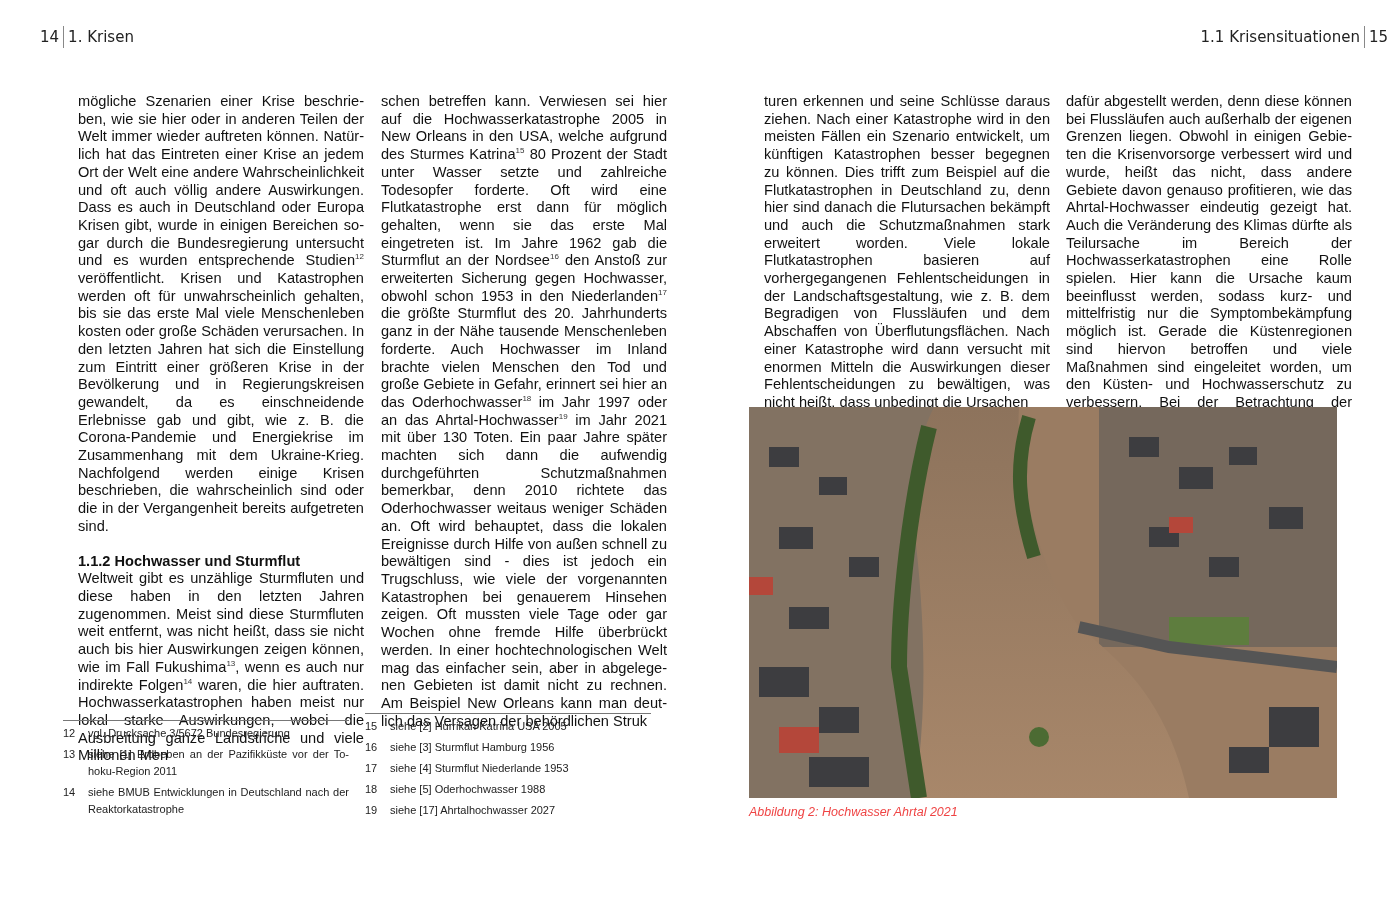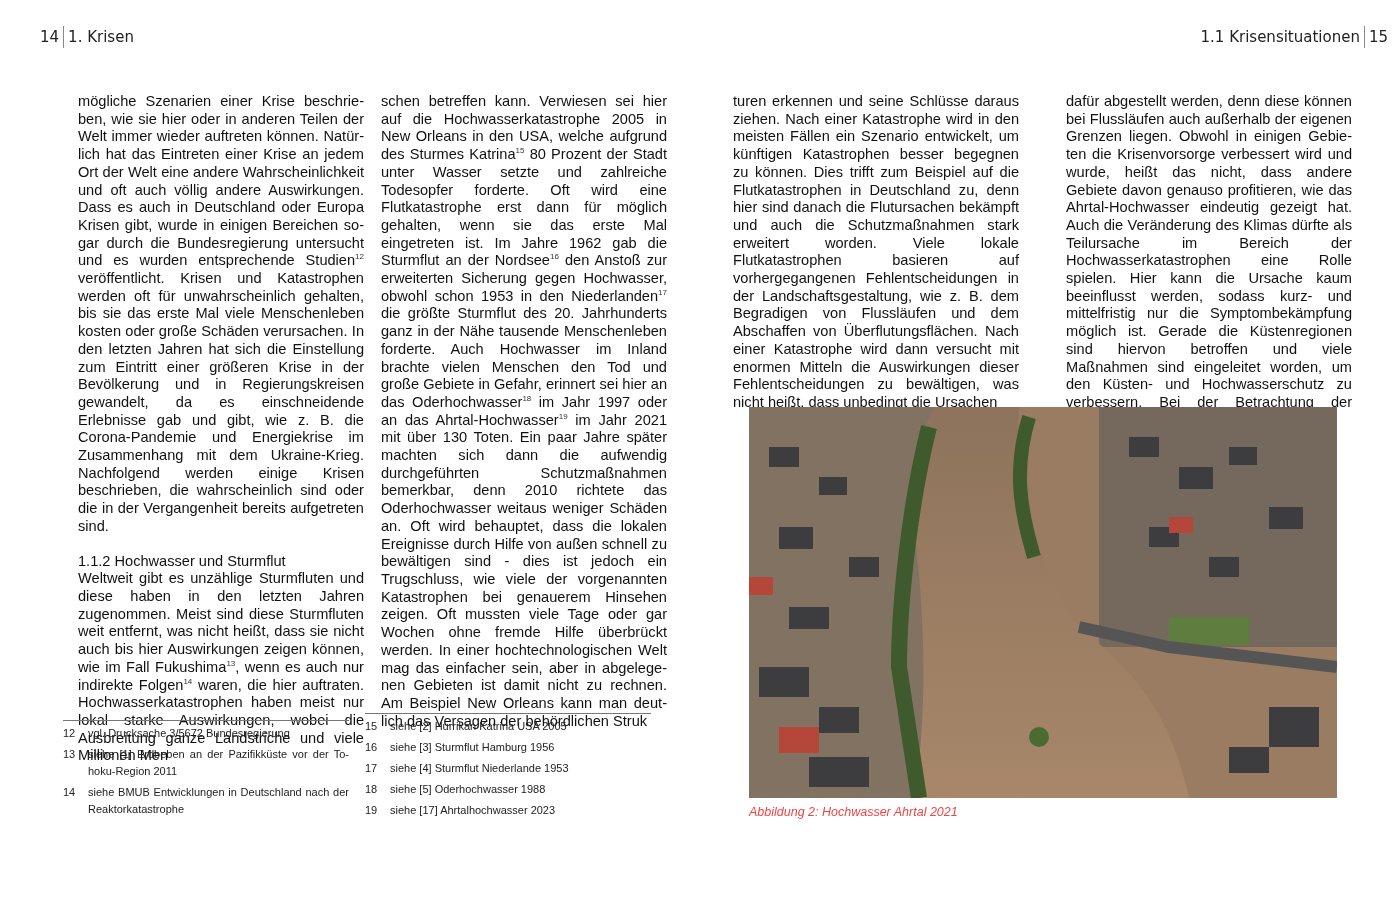--- a/index.html
+++ b/index.html
@@ -18,25 +18,25 @@
   .col {
     position: absolute; top: 93px; width: 286px;
     font-size: 14.6px; line-height: 17.7px; text-align: justify;
     hyphens: manual;
     margin-left: 15px;
   }
   .col p { margin: 0; }
   .col sup { font-size: 8px; vertical-align: 6px; line-height: 0; color: #333; }
   .col-1 { left: 63px; }
   .col-2 { left: 366px; }
-  .col-3 { left: 718px; }
+  .col-3 { left: 749px; }
   .col-4 { left: 1051px; }
 
   .section-heading {
-    font-weight: normal; font-size: 14.6px; margin: 17px 0 0 0; text-align: left;
+    font-weight: bold; font-size: 14.6px; margin: 17px 0 0 0; text-align: left;
   }
 
   .footnotes {
     position: absolute; width: 286px; border-top: 1.5px solid #777;
     font-size: 11px; line-height: 17px; color: #222; padding-top: 4px;
   }
   .fn-left { left: 63px; top: 720px; }
   .fn-mid { left: 365px; top: 713px; }
   .footnote { display: flex; margin-bottom: 4px; }
   .footnote .num { width: 25px; flex: none; }
@@ -110,21 +110,21 @@
   <div class="footnote">
       <span class="num">17</span>
       <span class="txt">siehe [4] Sturmflut Niederlande 1953</span>
     </div>
   <div class="footnote">
       <span class="num">18</span>
       <span class="txt">siehe [5] Oderhochwasser 1988</span>
     </div>
   <div class="footnote">
       <span class="num">19</span>
-      <span class="txt">siehe [17] Ahrtalhochwasser 2023</span>
+      <span class="txt">siehe [17] Ahrtalhochwasser 2027</span>
     </div>
 </div>
 
 <div class="figure" title="Aerial photo of flooded Ahr river valley with houses and trees">
   <svg width="588" height="391" viewBox="0 0 588 391">
     <defs>
       <linearGradient id="water" x1="0" y1="0" x2="0" y2="1">
         <stop offset="0" stop-color="#8d735c"></stop>
         <stop offset="1" stop-color="#a8876a"></stop>
       </linearGradient>

